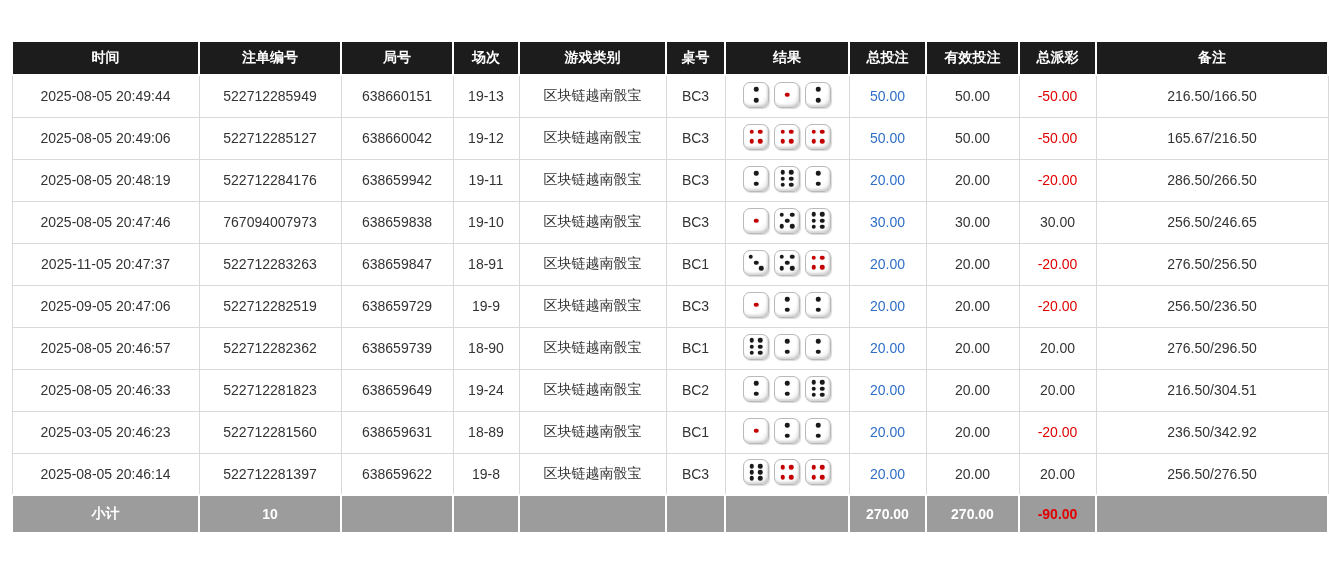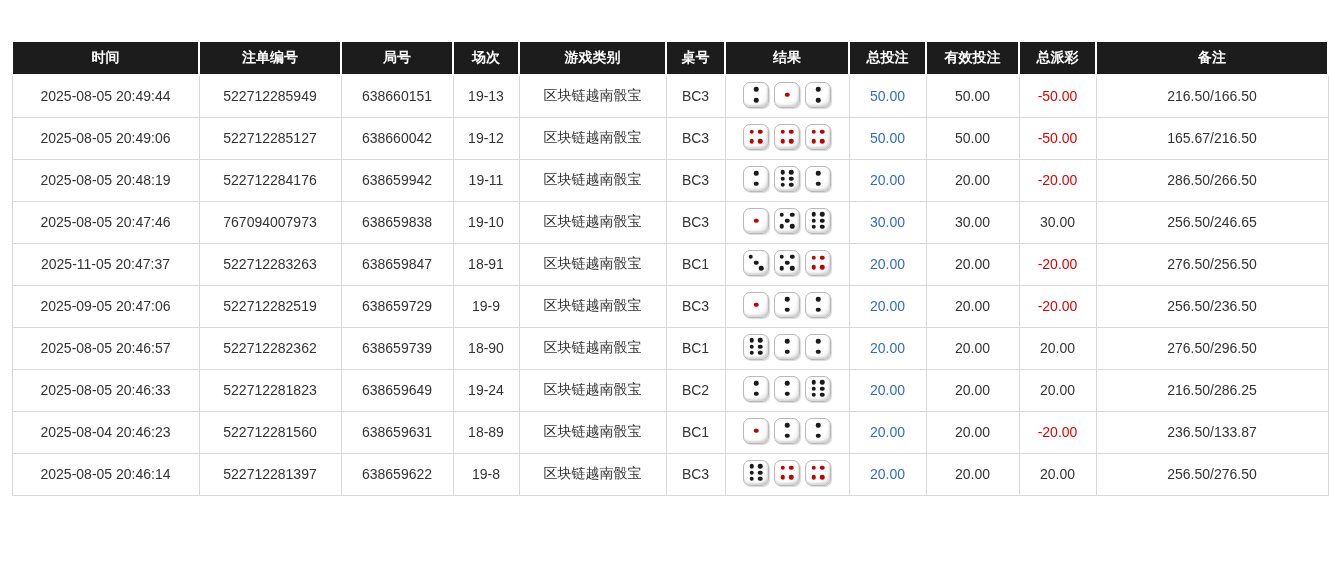--- a/index.html
+++ b/index.html
@@ -337,24 +337,24 @@
                 <span class="pip pip-black" style="left: 67%; top: 24%;"></span>
                 <span class="pip pip-black" style="left: 33%; top: 50%;"></span>
                 <span class="pip pip-black" style="left: 67%; top: 50%;"></span>
                 <span class="pip pip-black" style="left: 33%; top: 76%;"></span>
                 <span class="pip pip-black" style="left: 67%; top: 76%;"></span>
               </span>
             </span></td>
           <td><span class="val-blue">20.00</span></td>
           <td>20.00</td>
           <td><span>20.00</span></td>
-          <td>216.50/286.25</td>
-        </tr>
-        <tr>
-          <td>2025-08-04 20:46:23</td>
+          <td>216.50/304.51</td>
+        </tr>
+        <tr>
+          <td>2025-03-05 20:46:23</td>
           <td>522712281560</td>
           <td>638659631</td>
           <td>18-89</td>
           <td>区块链越南骰宝</td>
           <td>BC1</td>
           <td><span class="dice-box">
               <span class="die">
                 <span class="pip pip-red" style="left: 50%; top: 50%;"></span>
               </span>
               <span class="die">
@@ -362,21 +362,21 @@
                 <span class="pip pip-black" style="left: 50%; top: 72%;"></span>
               </span>
               <span class="die">
                 <span class="pip pip-black" style="left: 50%; top: 28%;"></span>
                 <span class="pip pip-black" style="left: 50%; top: 72%;"></span>
               </span>
             </span></td>
           <td><span class="val-blue">20.00</span></td>
           <td>20.00</td>
           <td><span class="val-neg">-20.00</span></td>
-          <td>236.50/133.87</td>
+          <td>236.50/342.92</td>
         </tr>
         <tr>
           <td>2025-08-05 20:46:14</td>
           <td>522712281397</td>
           <td>638659622</td>
           <td>19-8</td>
           <td>区块链越南骰宝</td>
           <td>BC3</td>
           <td><span class="dice-box">
               <span class="die">
@@ -398,15 +398,28 @@
                 <span class="pip pip-red" style="left: 68%; top: 30%;"></span>
                 <span class="pip pip-red" style="left: 32%; top: 70%;"></span>
                 <span class="pip pip-red" style="left: 68%; top: 70%;"></span>
               </span>
             </span></td>
           <td><span class="val-blue">20.00</span></td>
           <td>20.00</td>
           <td><span>20.00</span></td>
           <td>256.50/276.50</td>
         </tr>
+        <tr class="summary">
+          <td>小计</td>
+          <td>10</td>
+          <td></td>
+          <td></td>
+          <td></td>
+          <td></td>
+          <td></td>
+          <td>270.00</td>
+          <td>270.00</td>
+          <td><span class="val-neg">-90.00</span></td>
+          <td></td>
+        </tr>
       </tbody>
   </table>
 </div>
 
 </body></html>

